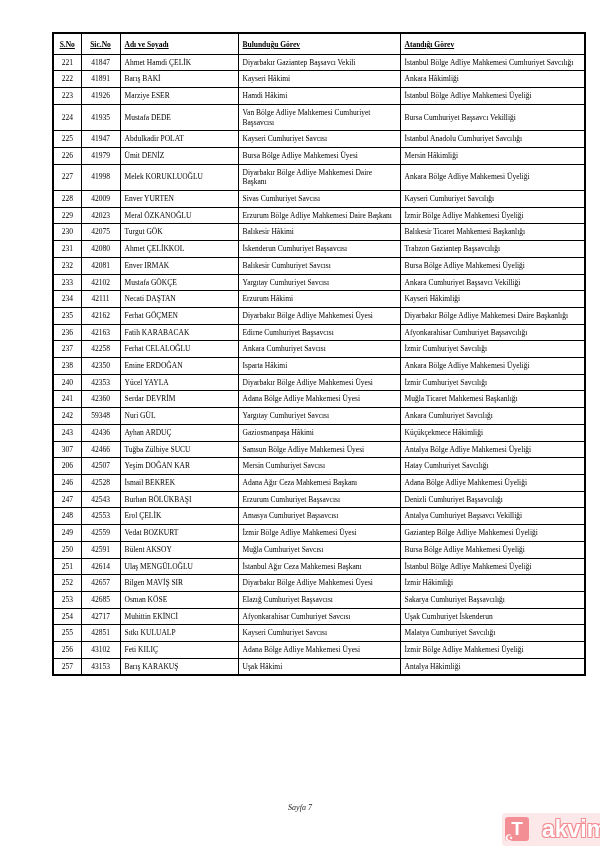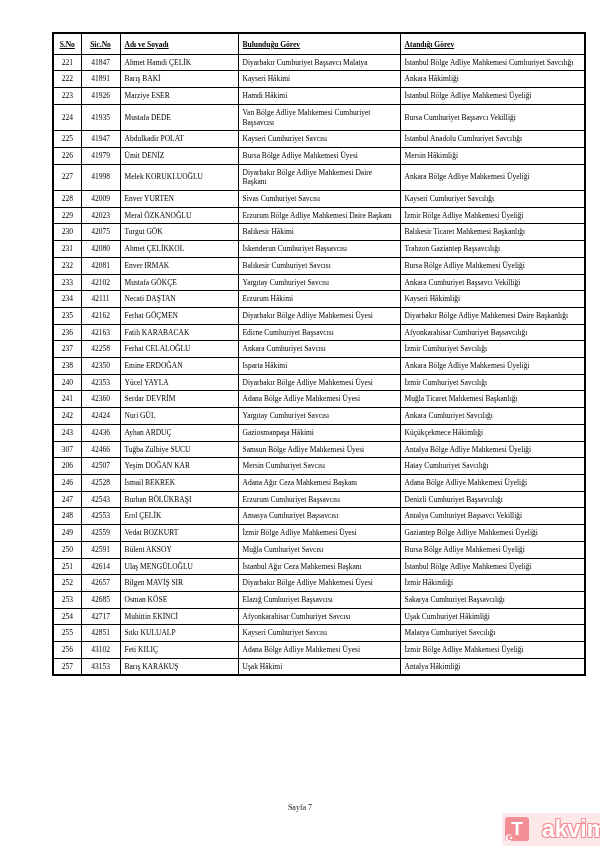--- a/index.html
+++ b/index.html
@@ -48,20 +48,21 @@
   .page-footer {
     position: absolute;
     top: 803px;
     left: 0;
     width: 100%;
     text-align: center;
     font-size: 8px;
     line-height: 10px;
     color: #222;
     font-family: "Liberation Serif", serif;
+    font-style: italic;
   }
   
   .watermark {
     position: absolute;
     top: 811px;
     left: 502px;
     height: 36px;
     display: flex;
     align-items: center;
     opacity: 0.45;
@@ -138,21 +139,21 @@
         <th>Adı ve Soyadı</th>
         <th>Bulunduğu Görev</th>
         <th>Atandığı Görev</th>
       </tr>
     </thead>
     <tbody>
         <tr>
           <td class="c-sno">221</td>
           <td class="c-sic">41847</td>
           <td>Ahmet Hamdi ÇELİK</td>
-          <td>Diyarbakır Cumhuriyet Başsavcı Malatya</td>
+          <td>Diyarbakır Gaziantep Başsavcı Vekili</td>
           <td>İstanbul Bölge Adliye Mahkemesi Cumhuriyet Savcılığı</td>
         </tr>
         <tr>
           <td class="c-sno">222</td>
           <td class="c-sic">41891</td>
           <td>Barış BAKİ</td>
           <td>Kayseri Hâkimi</td>
           <td>Ankara Hâkimliği</td>
         </tr>
         <tr>
@@ -276,21 +277,21 @@
         </tr>
         <tr>
           <td class="c-sno">241</td>
           <td class="c-sic">42360</td>
           <td>Serdar DEVRİM</td>
           <td>Adana Bölge Adliye Mahkemesi Üyesi</td>
           <td>Muğla Ticaret Mahkemesi Başkanlığı</td>
         </tr>
         <tr>
           <td class="c-sno">242</td>
-          <td class="c-sic">42424</td>
+          <td class="c-sic">59348</td>
           <td>Nuri GÜL</td>
           <td>Yargıtay Cumhuriyet Savcısı</td>
           <td>Ankara Cumhuriyet Savcılığı</td>
         </tr>
         <tr>
           <td class="c-sno">243</td>
           <td class="c-sic">42436</td>
           <td>Ayhan ARDUÇ</td>
           <td>Gaziosmanpaşa Hâkimi</td>
           <td>Küçükçekmece Hâkimliği</td>
@@ -363,21 +364,21 @@
           <td class="c-sic">42685</td>
           <td>Osman KÖSE</td>
           <td>Elazığ Cumhuriyet Başsavcısı</td>
           <td>Sakarya Cumhuriyet Başsavcılığı</td>
         </tr>
         <tr>
           <td class="c-sno">254</td>
           <td class="c-sic">42717</td>
           <td>Muhittin EKİNCİ</td>
           <td>Afyonkarahisar Cumhuriyet Savcısı</td>
-          <td>Uşak Cumhuriyet Hâkimliği</td>
+          <td>Uşak Cumhuriyet İskenderun</td>
         </tr>
         <tr>
           <td class="c-sno">255</td>
           <td class="c-sic">42851</td>
           <td>Sıtkı KULUALP</td>
           <td>Kayseri Cumhuriyet Savcısı</td>
           <td>Malatya Cumhuriyet Savcılığı</td>
         </tr>
         <tr>
           <td class="c-sno">256</td>

